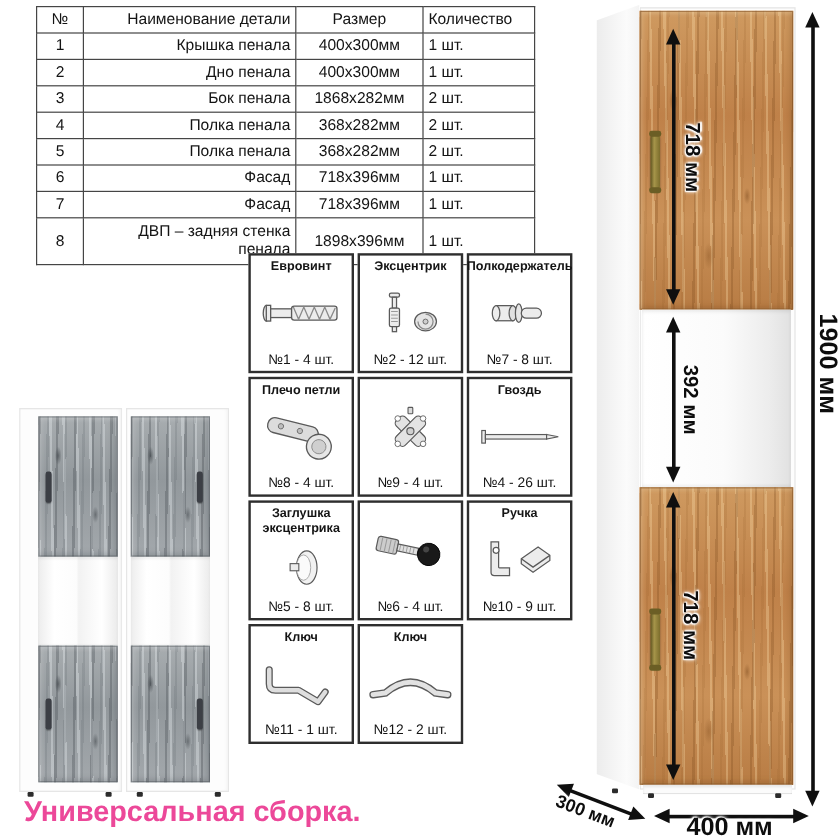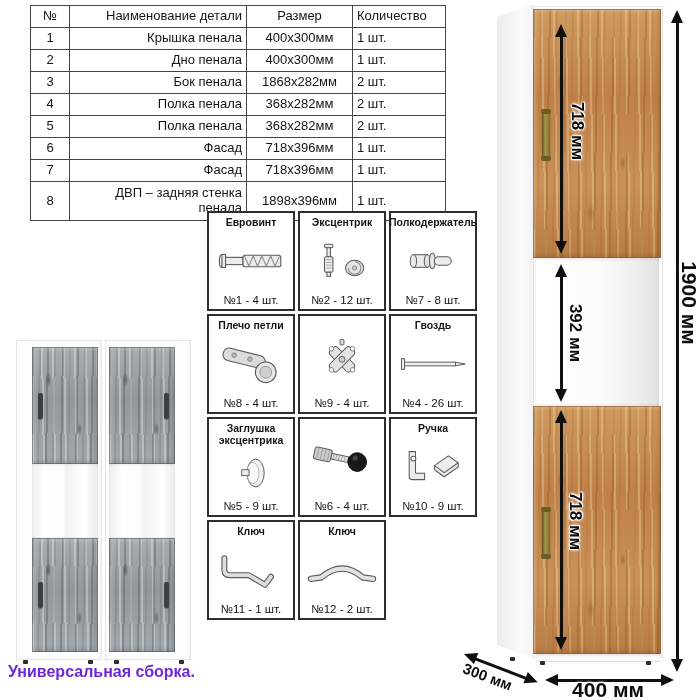--- a/index.html
+++ b/index.html
@@ -101,21 +101,21 @@
   .harrow::before,.harrow::after{content:"";position:absolute;top:50%;transform:translateY(-50%);
       border:6px solid transparent;}
   .harrow::before{left:0;border-left:none;border-right:13px solid #0f0f0f;}
   .harrow::after{right:0;border-right:none;border-left:13px solid #0f0f0f;}
 
   .dim{position:absolute;font-weight:bold;color:#0d0d0d;white-space:nowrap;
       text-shadow:0 0 2px #fff,0 0 3px #fff,0 0 4px #fff,1px 1px 1px #fff,-1px -1px 1px #fff;}
   .rot90{transform:translate(-50%,-50%) rotate(90deg);}
   .ctr{transform:translate(-50%,-50%);}
 
-  .caption{position:absolute;left:8px;top:663px;font-size:16px;font-weight:bold;color:#6d28d9;}
+  .caption{position:absolute;left:20px;top:663px;font-size:24px;font-weight:bold;color:#ec4899;}
 </style>
 </head>
 <body>
 
 <div class="canvas">
 
   <table class="parts">
     <thead>
       <tr>
         <th class="c-num">№</th>
@@ -282,21 +282,21 @@
 
     <div class="hw-cell">
       <div class="hw-title">Заглушка эксцентрика</div>
       <div class="hw-icon">
         <svg width="66" height="40" viewBox="0 0 100 52">
           <ellipse cx="57" cy="26" rx="13" ry="21" fill="#f1f1f1" stroke="#5a5a5a" stroke-width="1.5"></ellipse>
           <ellipse cx="53" cy="26" rx="9" ry="16" fill="#fafafa" stroke="#9a9a9a" stroke-width="1"></ellipse>
           <rect x="36" y="21" width="11" height="9" fill="#ececec" stroke="#5a5a5a" stroke-width="1.4"></rect>
         </svg>
       </div>
-      <div class="hw-count">№5 - 9 шт.</div>
+      <div class="hw-count">№5 - 8 шт.</div>
     </div>
 
     <div class="hw-cell">
       <div class="hw-icon">
         <svg width="72" height="40" viewBox="0 0 100 52">
           <g transform="rotate(12 50 26)">
             <rect x="10" y="14" width="24" height="17" rx="3" fill="#cccccc" stroke="#5a5a5a" stroke-width="1.4"></rect>
             <path d="M15 15 v15 M20 15 v15 M25 15 v15 M30 15 v15" stroke="#9a9a9a" stroke-width="1.2"></path>
             <rect x="34" y="18.5" width="24" height="8" fill="#e0e0e0" stroke="#5a5a5a" stroke-width="1.3"></rect>
             <path d="M37 19 v7 M41 19 v7 M45 19 v7 M49 19 v7 M53 19 v7" stroke="#9a9a9a" stroke-width="1"></path>

